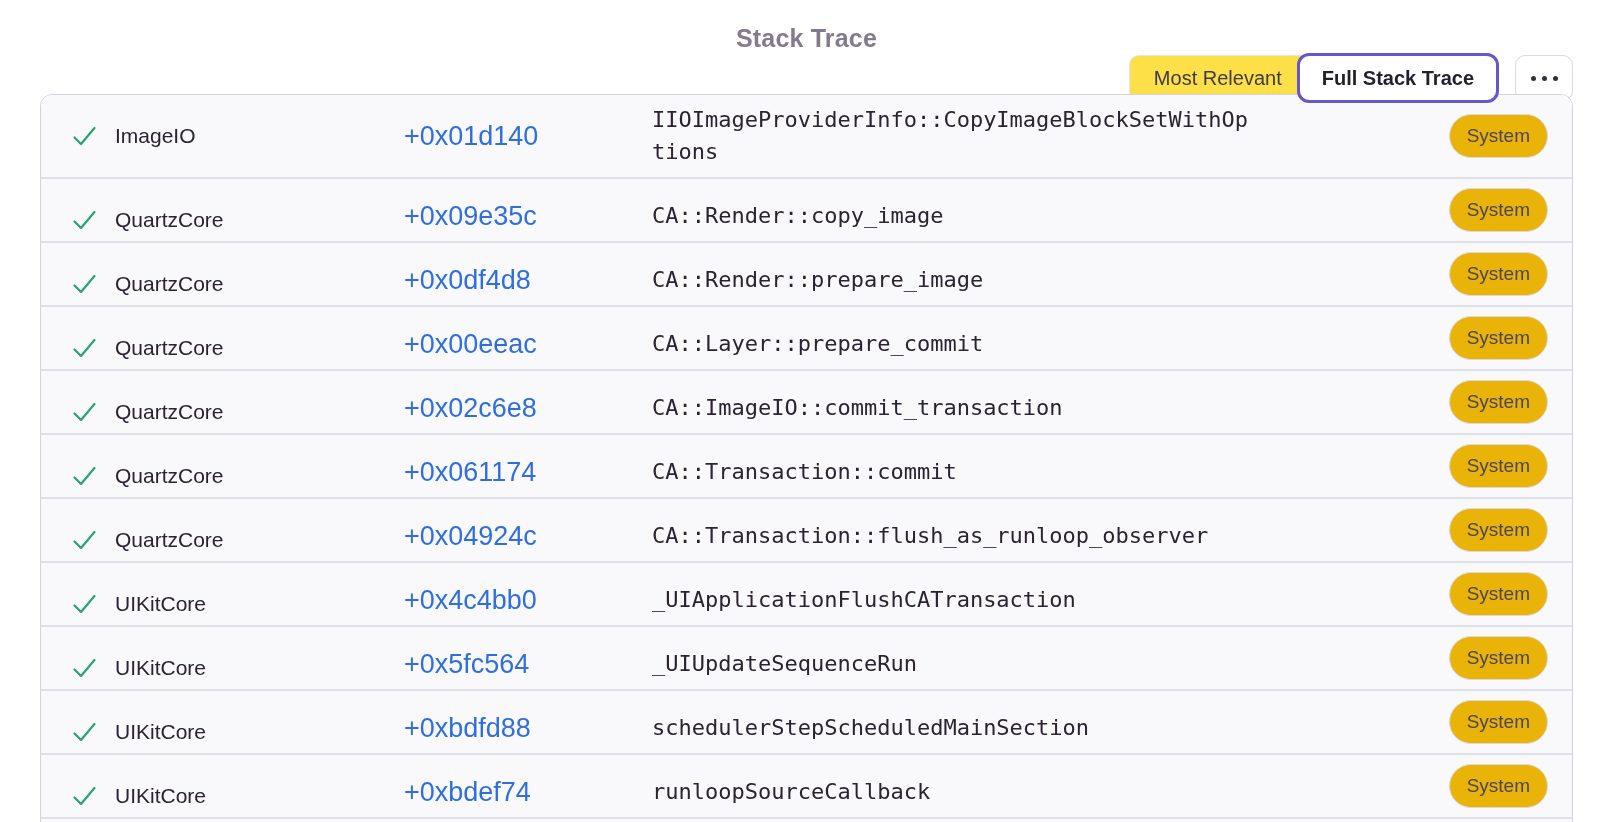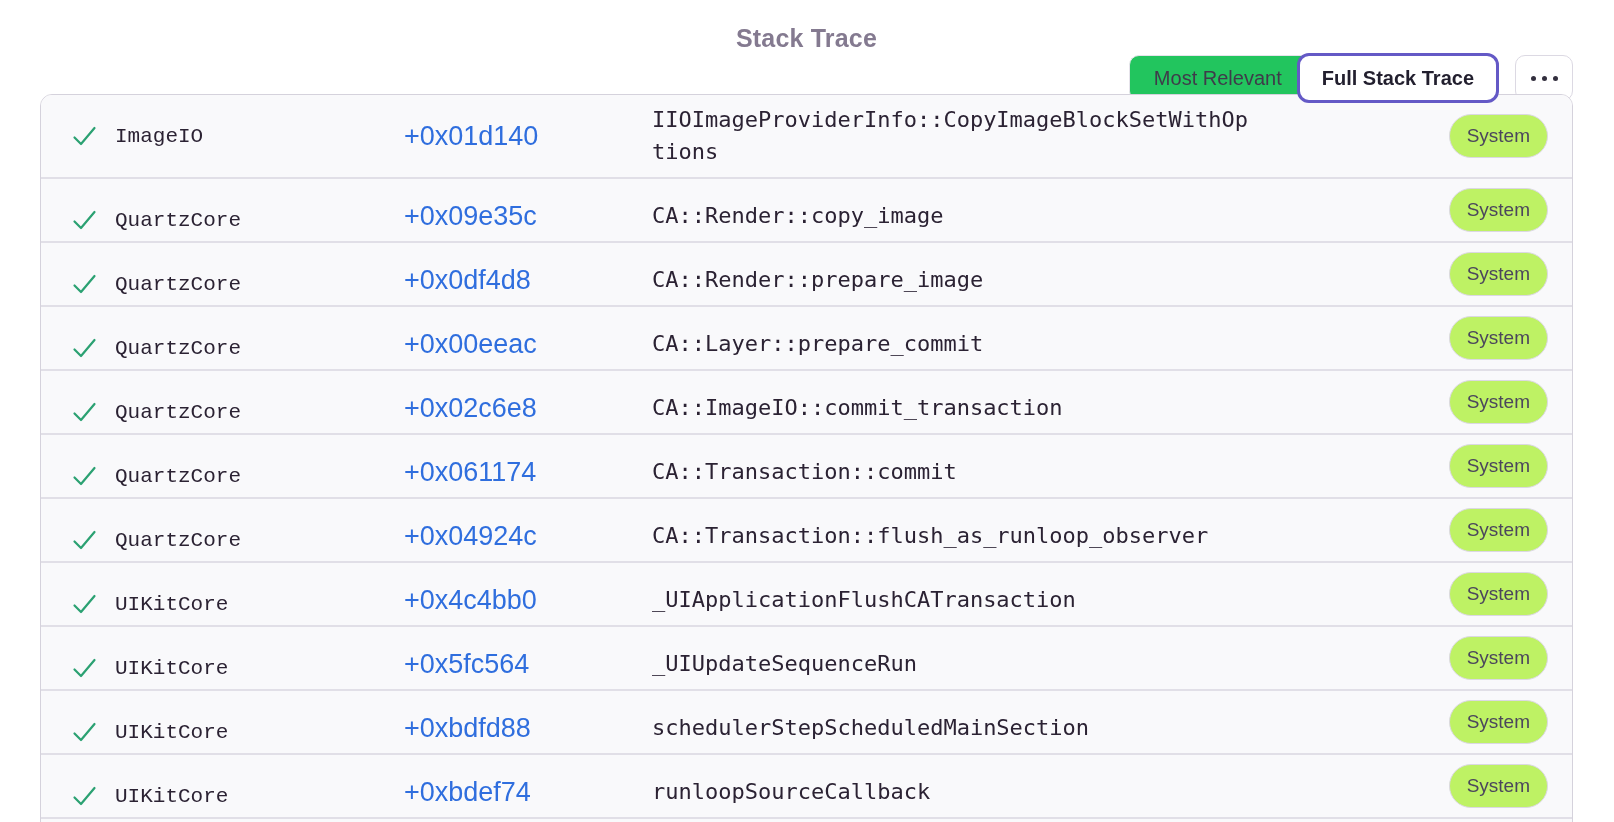--- a/index.html
+++ b/index.html
@@ -27,21 +27,21 @@
   }
   .btn {
     box-sizing: border-box;
     display: inline-flex; align-items: center; justify-content: center;
     height: 46px; border-radius: 10px;
     font-size: 20px; color: #3f3b4a; background: #ffffff;
     border: 1.5px solid #dcd9e3; cursor: pointer;
   }
   .seg-group { display: inline-flex; align-items: center; }
   .seg-inactive {
-    background: #22c55e; border: 1.5px solid #e6e3eb;
+    background: #fde047; border: 1.5px solid #e6e3eb;
     padding: 0 36px 0 24px; margin-right: -22px;
     font-weight: 400;
   }
   .seg-active {
     background: #ffffff; border: 3.5px solid #6459c6; border-radius: 12px;
     padding: 0 22px; font-weight: 700; color: #221f2e;
     position: relative; z-index: 2; height: 50px;
   }
   .sort-btn { margin-left: 18px; padding: 0 14px 0 12px; font-weight: 700; color: #332f3e; }
   .sort-btn .label { margin: 0 10px 0 8px; }
@@ -64,39 +64,39 @@
     min-height: 60px;
     padding: 9px 24px 9px 30px;
     background: #f9f9fb;
     cursor: pointer;
   }
   .trace-row + .trace-row, .row-partial { border-top: 2px solid #e1dfe7; align-items: flex-end; }
   .cell-check { flex: 0 0 26px; display: flex; align-items: center; }
   .cell-module {
     flex: 0 0 289px; margin-left: 17px;
     font-size: 21px; color: #2b2233; font-weight: 500;
-    white-space: nowrap; overflow: hidden; font-family: Liberation Mono, monospace;
+    white-space: nowrap; overflow: hidden;
   }
   .cell-address {
     flex: 0 0 248px;
     font-size: 27px; color: #2f6ede;
     text-decoration: none; white-space: nowrap;
   }
   .cell-function {
     width: 45.4ch; flex: none;
     font-family: "DejaVu Sans Mono", "Liberation Mono", monospace;
     font-size: 22px; line-height: 32px; color: #2b2233;
     word-break: break-all;
   }
   .cell-badge {
     margin-left: auto;
     display: inline-flex; align-items: center;
     height: 42px; padding: 0 17px;
     border: 1.5px solid #dbd8e2; border-radius: 22px;
-    background: #bef264;
+    background: #eab308;
     font-size: 19px; color: #4b465c; white-space: nowrap;
   }
   .row-partial { height: 30px; background: #f9f9fb; }
 </style>
 </head>
 <body>
 
 <div class="page">
 
   <div class="header">

